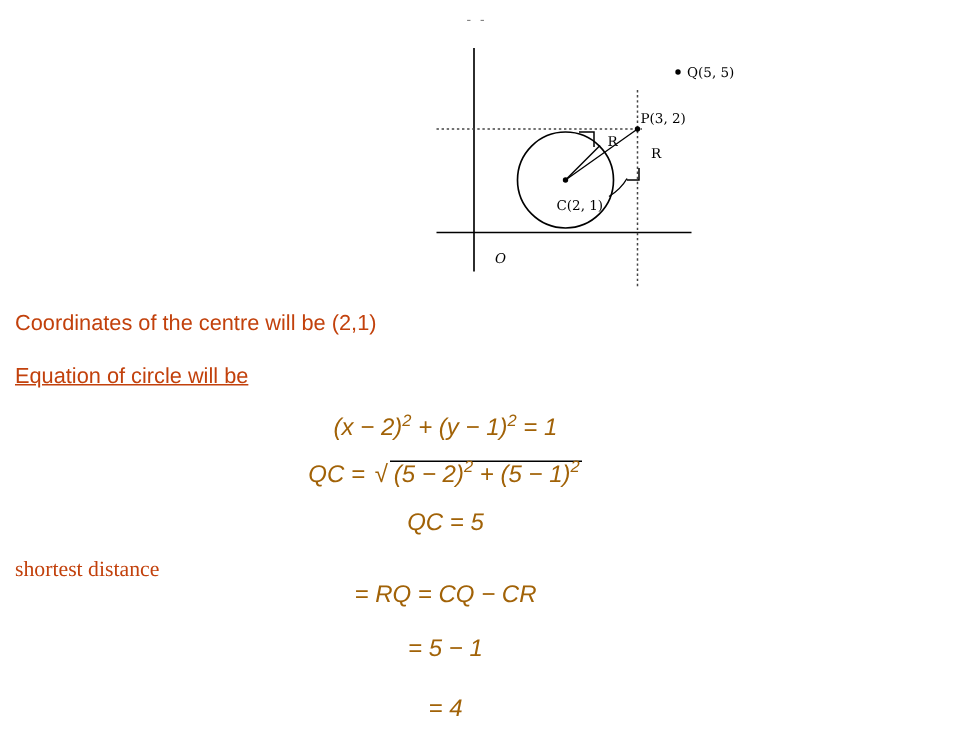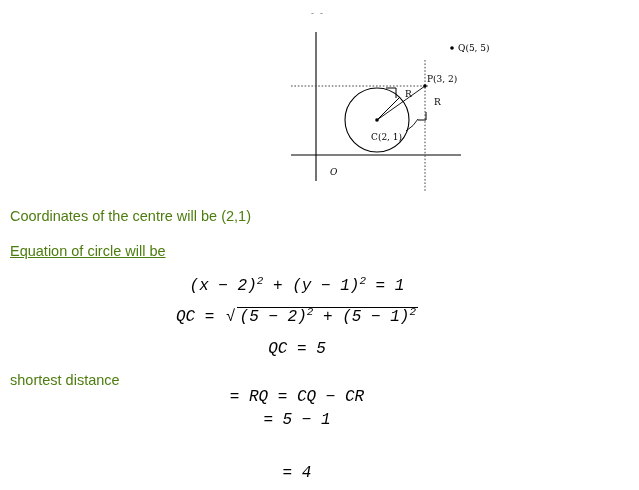--- a/index.html
+++ b/index.html
@@ -26,42 +26,42 @@
   }
   #figure svg {
     display: block;
   }
 
   
   .body-text {
     position: absolute;
     left: 10px;
     font-size: 14.5px;
-    color: #4d7c0f;
+    color: #c2410c;
     white-space: nowrap;
   }
   #line-centre { top: 208px; }
   #line-equation { top: 243px; text-decoration: underline; }
-  #line-shortest { top: 372px; }
+  #line-shortest { top: 372px; font-family: Liberation Serif, serif; }
 
   .math {
     position: absolute;
     width: 594px;
     text-align: center;
-    font-family: Liberation Mono, monospace;
+    font-family: Liberation Sans, sans-serif;
     font-style: italic;
     font-size: 16px;
-    color: #000000;
+    color: #a16207;
     white-space: nowrap;
   }
   #math-1 { top: 275px; }
   #math-2 { top: 306px; }
   #math-3 { top: 340px; text-align: center; }
   #math-4 { top: 388px; }
-  #math-5 { top: 411px; text-align: center; }
+  #math-5 { top: 424px; text-align: center; }
   #math-6 { top: 464px; }
 
   .sup {
     font-size: 11px;
     vertical-align: super;
     font-style: italic;
   }
   .radic-wrap {
     display: inline-block;
     position: relative;

